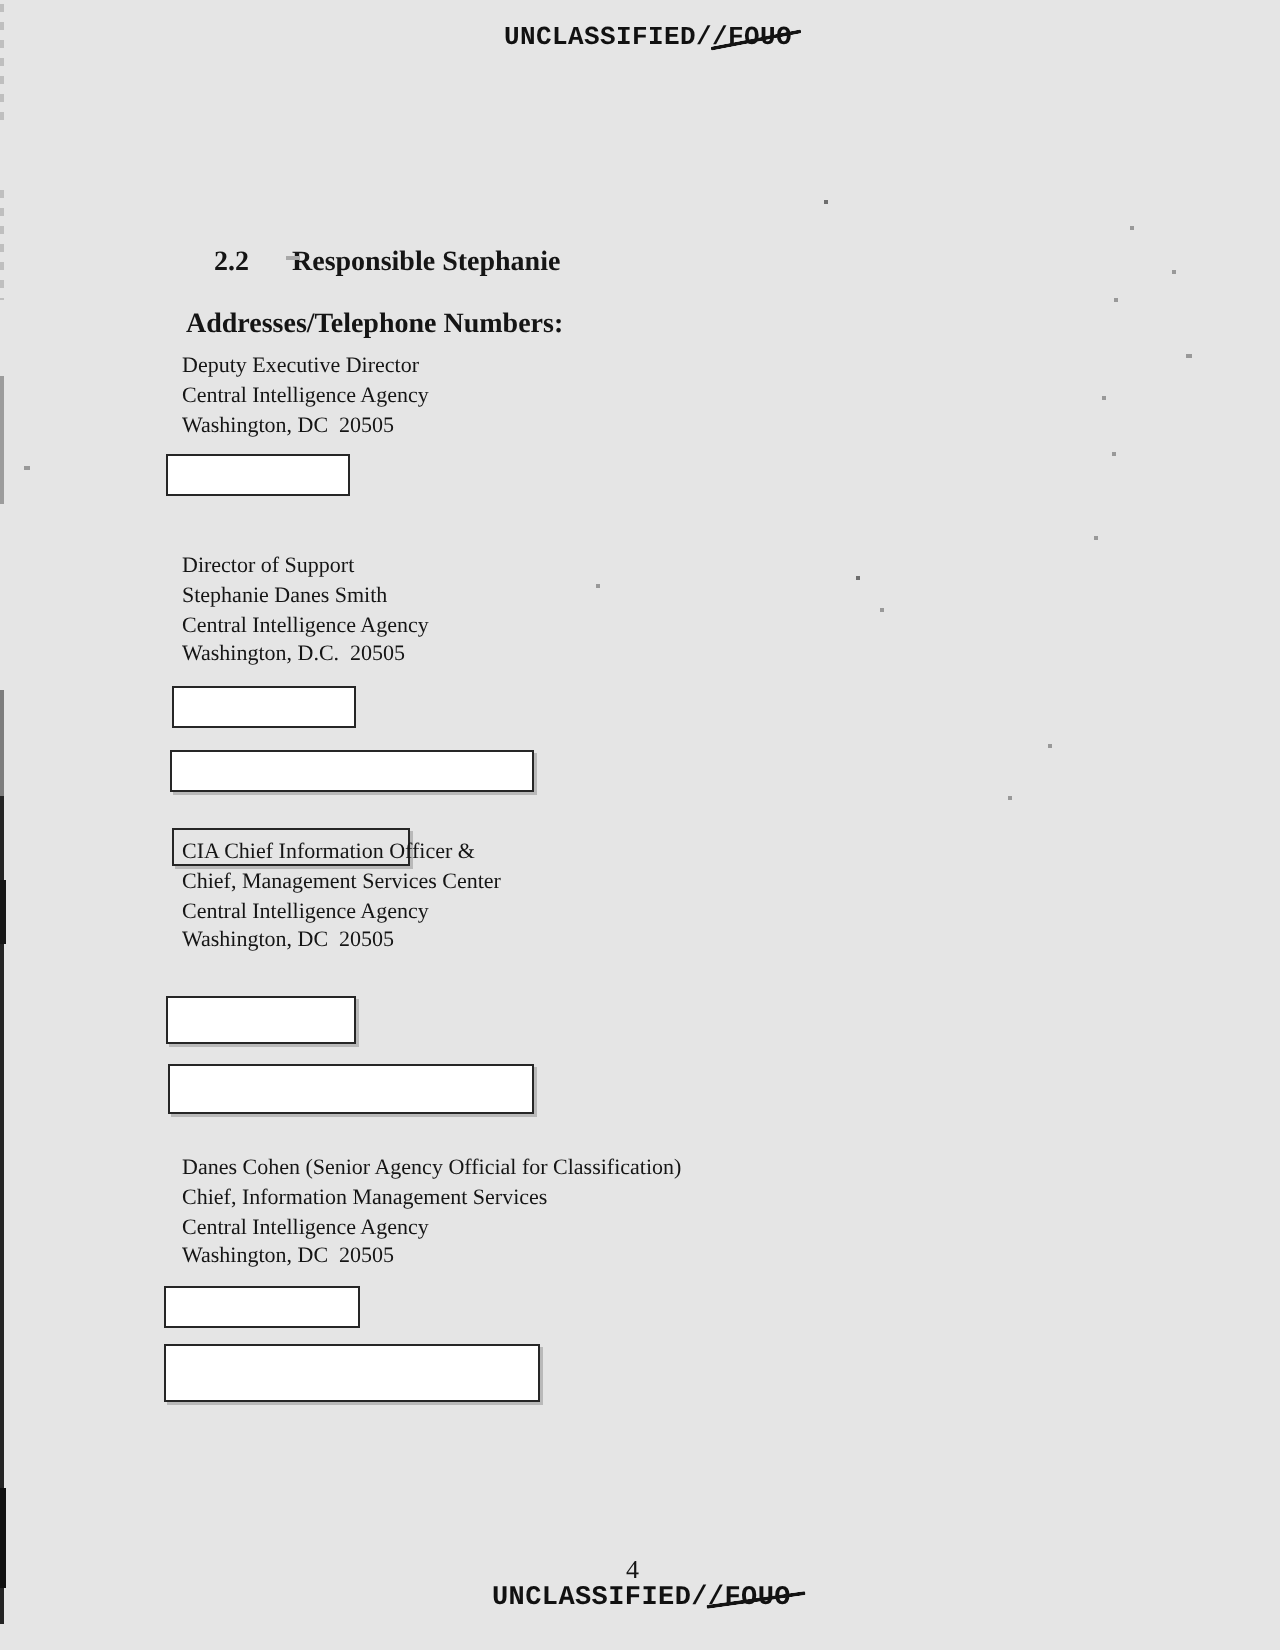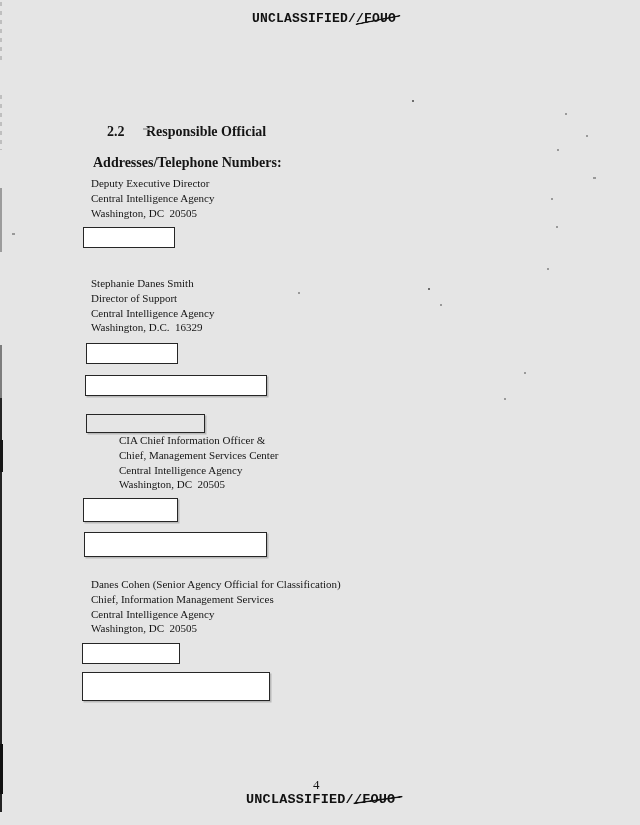--- a/index.html
+++ b/index.html
@@ -57,21 +57,21 @@
     font-size: 14px;
     white-space: pre;
     text-align: right;
   }
 
   
   .t-block { position: absolute; left: 91px; font-size: 11px; line-height: 14.8px; }
   .t-line { white-space: pre; }
   .block-1 { top: 176px; }
   .block-2 { top: 276px; }
-  .block-3 { top: 433px; margin-left: 28px; }
+  .block-3 { top: 419px; }
   .block-4 { top: 577px; }
 
   
   .rbox {
     position: absolute;
     border: 1.6px solid #262626;
     background: #fff;
   }
   .rb-sh { box-shadow: 1.5px 1.5px 0 rgba(150,150,150,0.55); }
   .rbox-1 { left: 83px; top: 227px; width: 90px; height: 19px; }
@@ -111,38 +111,38 @@
   .dash-mark { position: absolute; height: 1.5px; background: #a8a8a8; }
 </style>
 </head>
 <body>
 
 <div class="page">
 
   <div class="cls-line cls-header"><span>UNCLASSIFIED//</span><span class="struck-wrap"><span>FOUO</span><i class="strike"></i></span></div>
 
   <div class="section-heading">
-    <span class="sec-num">2.2</span><span>Responsible Official</span>
+    <span class="sec-num">2.2</span><span>Responsible Stephanie</span>
   </div>
 
   <div class="addresses-heading">Addresses/Telephone Numbers:</div>
 
   <div class="t-block block-1">
     <div class="t-line">Deputy Executive Director</div>
     <div class="t-line">Central Intelligence Agency</div>
     <div class="t-line">Washington, DC  20505</div>
   </div>
 
   <div class="rbox rbox-1"></div>
 
   <div class="t-block block-2">
+    <div class="t-line">Director of Support</div>
     <div class="t-line">Stephanie Danes Smith</div>
-    <div class="t-line">Director of Support</div>
     <div class="t-line">Central Intelligence Agency</div>
-    <div class="t-line">Washington, D.C.  16329</div>
+    <div class="t-line">Washington, D.C.  20505</div>
   </div>
 
   <div class="rbox rbox-2"></div>
   <div class="rbox rbox-3 rb-sh"></div>
   <div class="rbox rbox-4 rb-sh"></div>
 
   <div class="t-block block-3">
     <div class="t-line">CIA Chief Information Officer &amp;</div>
     <div class="t-line">Chief, Management Services Center</div>
     <div class="t-line">Central Intelligence Agency</div>

